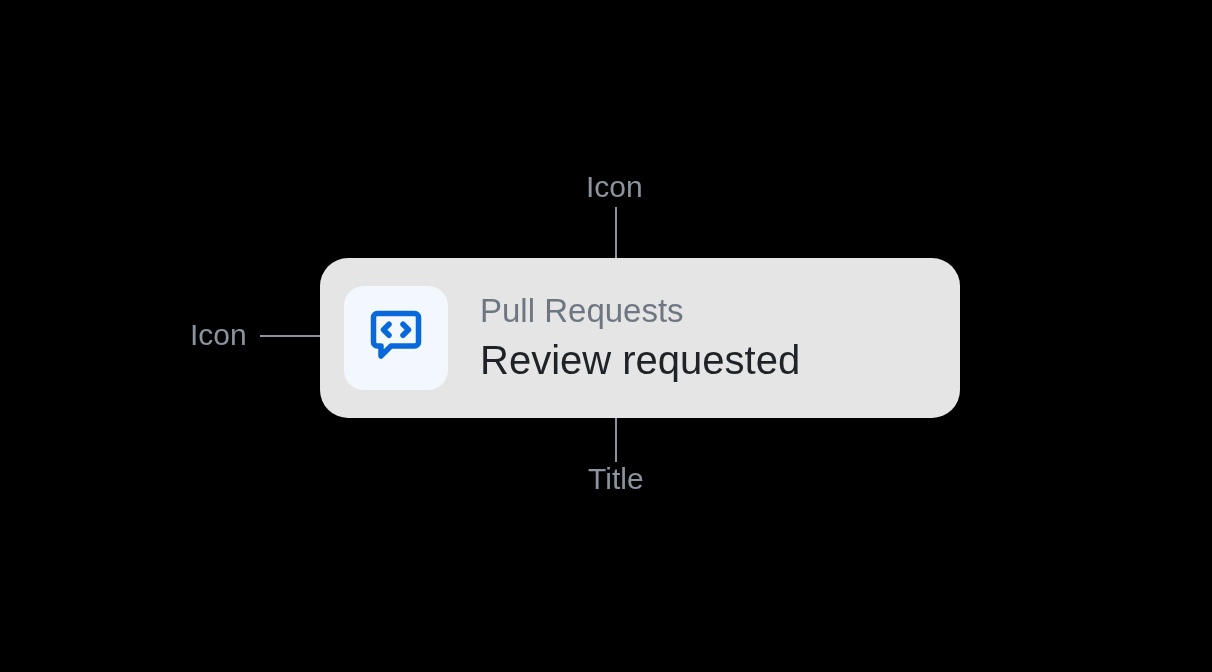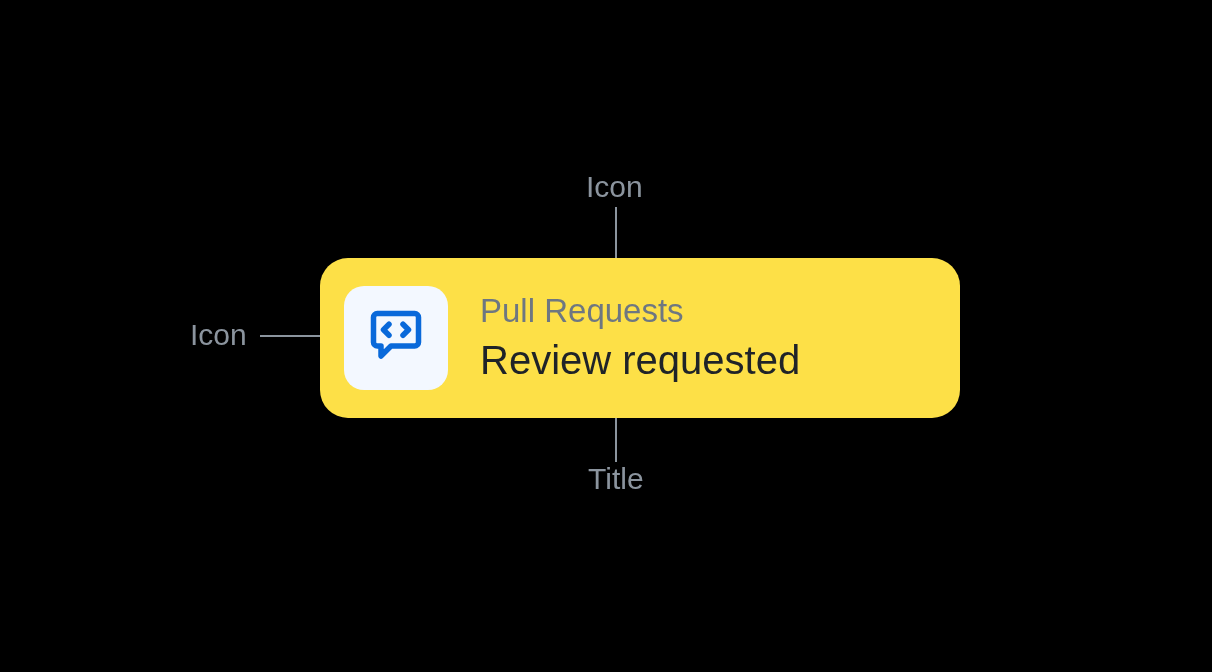--- a/index.html
+++ b/index.html
@@ -14,21 +14,21 @@
       position: absolute;
       left: 0; top: 0;
       width: 1212px; height: 672px;
     }
     .card {
       position: absolute;
       left: 320px;
       top: 258px;
       width: 640px;
       height: 160px;
-      background: #fde047;
+      background: #e5e5e5;
       border-radius: 28px;
       display: flex;
       align-items: center;
       padding: 0 30px 0 24px;
     }
     .icon-wrap {
       width: 104px;
       height: 104px;
       background: #f3f8ff;
       border-radius: 20px;

